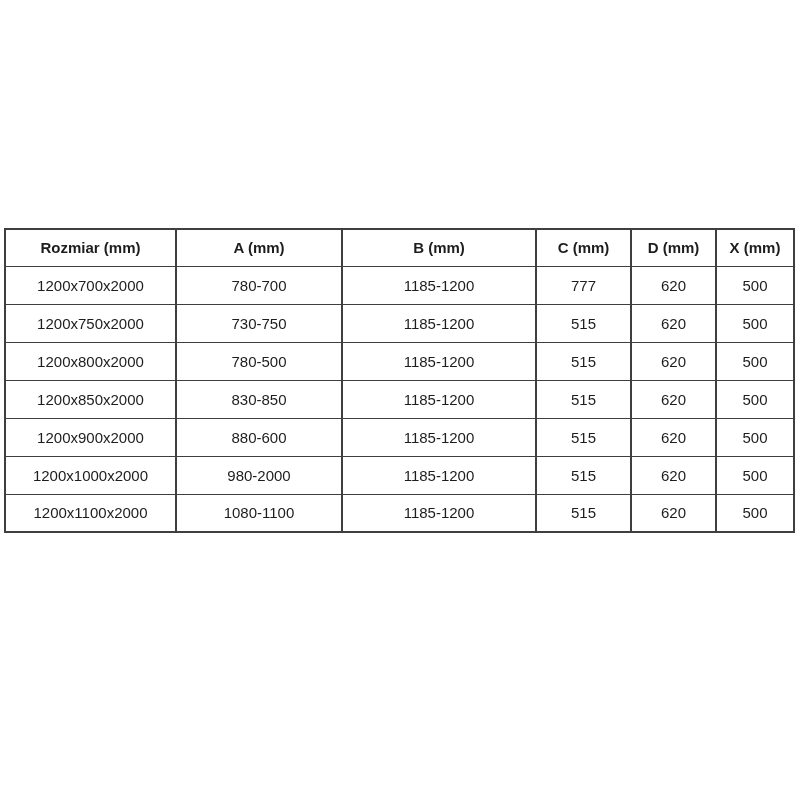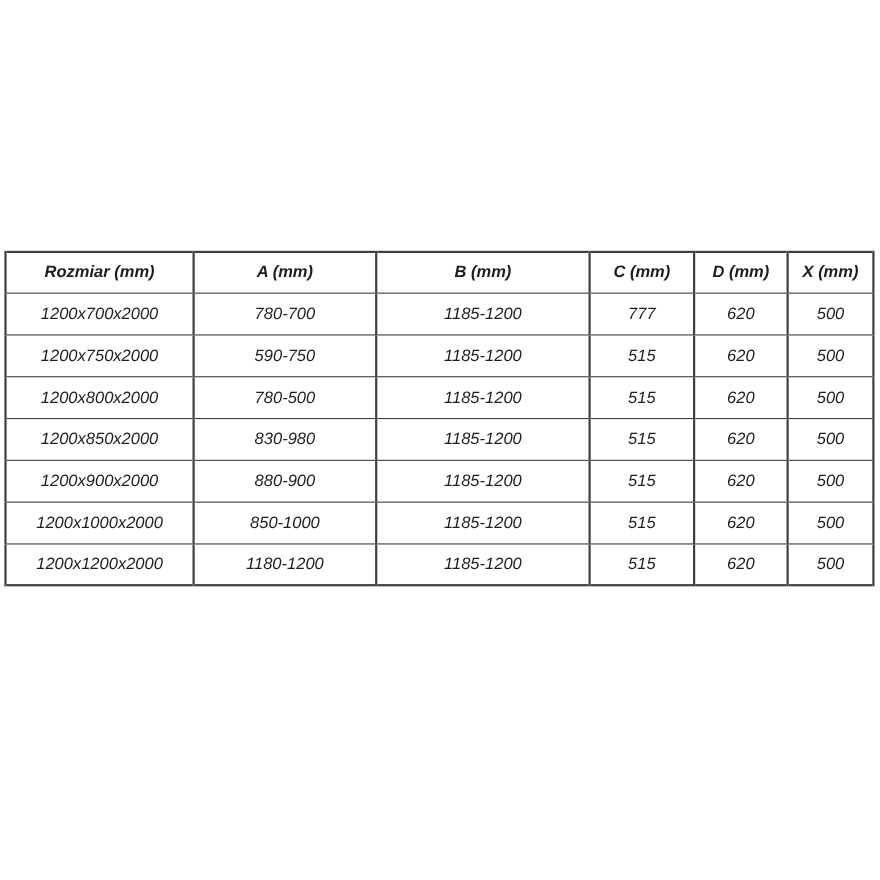--- a/index.html
+++ b/index.html
@@ -18,21 +18,20 @@
       position: absolute;
       left: 4px;
       top: 228px;
     }
     table.spec-table {
       border-collapse: collapse;
       table-layout: fixed;
       width: 789px;
       background: #ffffff;
       border: 2px solid #3f3f3f;
-      font-style: italic;
     }
     .spec-table th,
     .spec-table td {
       border: 1px solid #3f3f3f;
       border-left-width: 2px;
       border-right-width: 2px;
       text-align: center;
       vertical-align: middle;
       color: #1d1d1d;
       font-size: 15px;
@@ -71,61 +70,61 @@
         <tr>
           <td>1200x700x2000</td>
           <td>780-700</td>
           <td>1185-1200</td>
           <td>777</td>
           <td>620</td>
           <td>500</td>
         </tr>
         <tr>
           <td>1200x750x2000</td>
-          <td>590-750</td>
+          <td>730-750</td>
           <td>1185-1200</td>
           <td>515</td>
           <td>620</td>
           <td>500</td>
         </tr>
         <tr>
           <td>1200x800x2000</td>
           <td>780-500</td>
           <td>1185-1200</td>
           <td>515</td>
           <td>620</td>
           <td>500</td>
         </tr>
         <tr>
           <td>1200x850x2000</td>
-          <td>830-980</td>
+          <td>830-850</td>
           <td>1185-1200</td>
           <td>515</td>
           <td>620</td>
           <td>500</td>
         </tr>
         <tr>
           <td>1200x900x2000</td>
-          <td>880-900</td>
+          <td>880-600</td>
           <td>1185-1200</td>
           <td>515</td>
           <td>620</td>
           <td>500</td>
         </tr>
         <tr>
           <td>1200x1000x2000</td>
-          <td>850-1000</td>
+          <td>980-2000</td>
           <td>1185-1200</td>
           <td>515</td>
           <td>620</td>
           <td>500</td>
         </tr>
         <tr>
-          <td>1200x1200x2000</td>
-          <td>1180-1200</td>
+          <td>1200x1100x2000</td>
+          <td>1080-1100</td>
           <td>1185-1200</td>
           <td>515</td>
           <td>620</td>
           <td>500</td>
         </tr>
       </tbody>
   </table>
 </div>
 
 </body></html>

